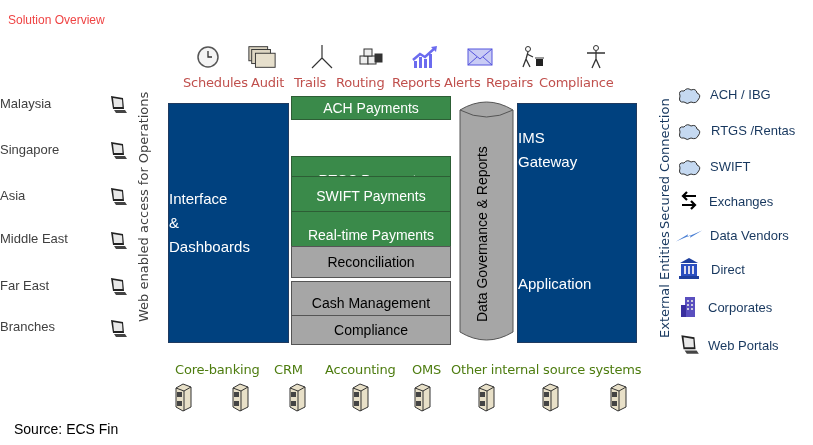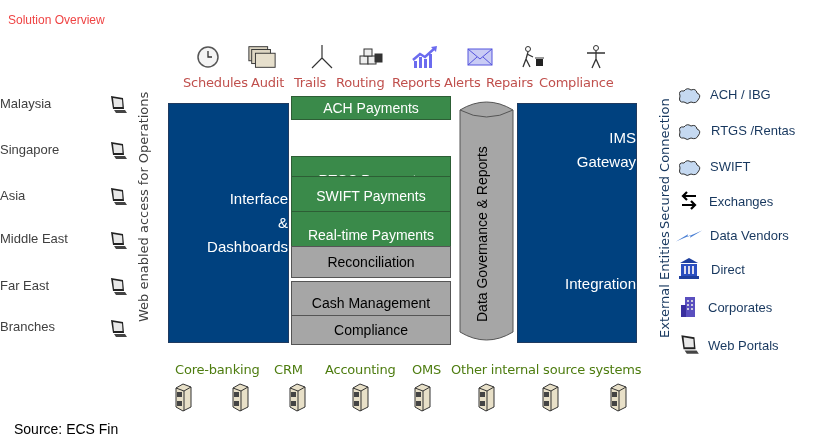--- a/index.html
+++ b/index.html
@@ -12,21 +12,21 @@
   .top-icon { top:44px; width:30px; height:26px; display:flex; align-items:center; justify-content:center; }
   .top-label { top:75px; font-size:13px; color:#c0504d; font-family:"DejaVu Sans", sans-serif; white-space:nowrap; letter-spacing:-0.2px; }
 
   
   .region-label { font-size:13px; color:#404040; text-align:left; width:100px; left:0; }
   .monitor { width:20px; height:22px; }
 
   .vert-text { transform-origin:left top; transform:rotate(-90deg); white-space:nowrap; }
   .vert-left { left:136px; top:322px; font-size:13px; color:#404040; font-family:"DejaVu Sans", sans-serif; }
 
-  .big-blue { background:#00417f; border:1px solid #1f3a5f; color:#ffffff; font-size:15px; text-align:right; box-sizing:border-box; }
+  .big-blue { background:#00417f; border:1px solid #1f3a5f; color:#ffffff; font-size:15px; text-align:left; box-sizing:border-box; }
   .interface { left:168px; top:103px; width:121px; height:240px; display:flex; flex-direction:column; justify-content:center; line-height:24px; }
 
   .mod { left:291px; width:160px; box-sizing:border-box; font-size:14px; text-align:center; display:flex; align-items:center; justify-content:center; }
   .mod.green { background:#3a8a4a; border:1px solid #2d5e35; color:#ffffff; }
   .mod.gray { background:#a6a6a6; border:1px solid #555; color:#000000; }
 
   .cyl { left:459px; top:100px; width:55px; height:245px; }
   .cyl-text { left:474px; top:322px; font-size:14px; color:#000; }
 
   .ims { left:517px; top:103px; width:120px; height:240px; }
@@ -172,21 +172,21 @@
   <path d="M1 10 Q27.5 24 54 10" fill="none" stroke="#555"></path>
 </svg>
 <div class="abs vert-text cyl-text">Data Governance &amp; Reports</div>
 
 <div class="abs big-blue ims">
   <div class="ims-top">
     <div>IMS</div>
     <div>Gateway</div>
   </div>
   <div class="ims-bot">
-    <div>Integration</div>
+    <div>Application</div>
   </div>
 </div>
 
 <div class="abs vert-text vert-right1">Secured Connection</div>
 <div class="abs vert-text vert-right2">External Entities</div>
 
 <div class="abs ext-icon" style="top:84px">
   <svg width="26" height="18" viewBox="0 0 26 18">
       <path d="M4 9 Q2 3 8 4 Q11 0 15 3 Q20 1 21 6 Q26 8 22 13 Q20 17 15 15 Q11 18 8 15 Q2 16 4 9 Z" fill="#c5d9f1" stroke="#333"></path>
     </svg>

